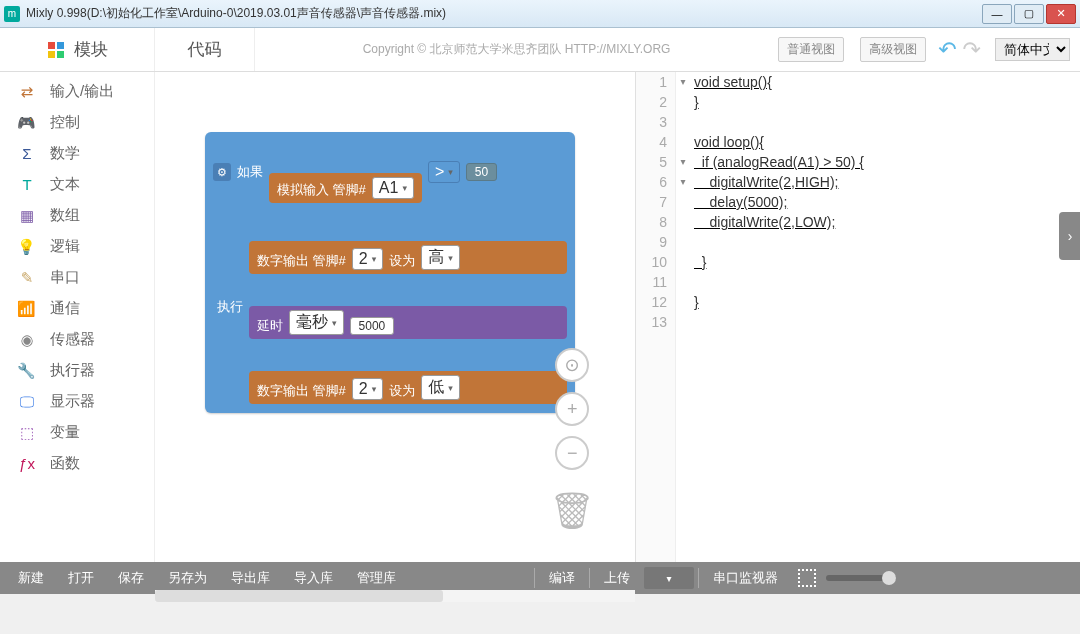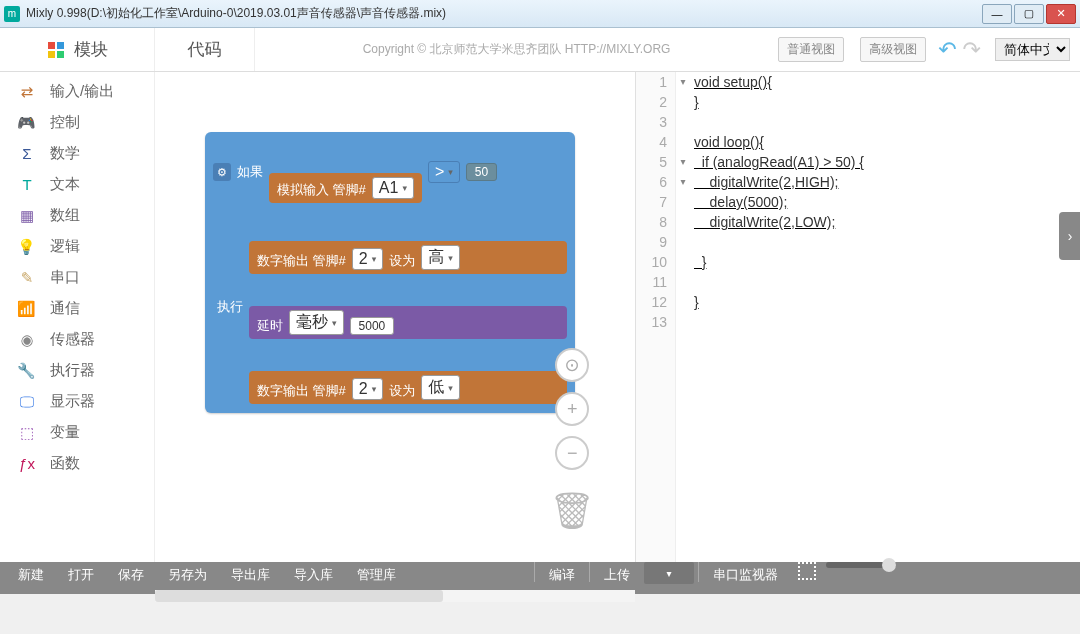--- a/index.html
+++ b/index.html
@@ -56,21 +56,21 @@
 .code-panel { width: 445px; border-left: 1px solid #e0e0e0; display: flex; font-family: Consolas, monospace; font-size: 14px; background: #fff; position: relative; }
 .gutter { width: 40px; text-align: right; padding-right: 8px; color: #aaa; background: #fafafa; border-right: 1px solid #eee; }
 .gutter div { height: 20px; line-height: 20px; }
 .fold-col { width: 14px; background: #fff; }
 .fold-col div { height: 20px; line-height: 20px; text-align: center; color: #888; font-size: 10px; }
 .code-lines { flex: 1; padding-left: 4px; text-decoration: underline; }
 .code-lines div { height: 20px; line-height: 20px; white-space: pre; color: #333; }
 .expand-tab { position: absolute; right: -1px; top: 140px; width: 22px; height: 48px; background: #888; border-radius: 4px 0 0 4px; display: flex; align-items: center; justify-content: center; color: #fff; font-size: 14px; }
 
 
-.bottombar { height: 32px; background: #888; display: flex; align-items: flex-start; padding: 0 8px; gap: 4px; }
+.bottombar { height: 32px; background: #888; display: flex; align-items: center; padding: 16px 8px; gap: 4px; }
 .bb-btn { color: #fff; font-size: 13px; padding: 4px 10px; cursor: pointer; }
 .bb-sep { width: 1px; height: 20px; background: #aaa; }
 .board-select { background: #fff; color: #333; font-size: 12px; padding: 3px 6px; border: none; border-radius: 2px; flex: 0 0 170px; }
 .port-select { background: #777; width: 50px; height: 22px; border-radius: 2px; display:flex; align-items:center; justify-content:center; color:#fff; font-size:10px; }
 .chip-icon { width: 18px; height: 18px; border: 2px dotted #fff; margin: 0 6px; }
 .slider { width: 70px; height: 6px; background: #666; border-radius: 3px; position: relative; }
 .slider::after { content: ""; position: absolute; right: 0; top: -4px; width: 14px; height: 14px; background: #ddd; border-radius: 50%; }
 
 
 .hscroll { position: absolute; bottom: 32px; left: 155px; right: 445px; height: 12px; background: #f4f4f4; }

